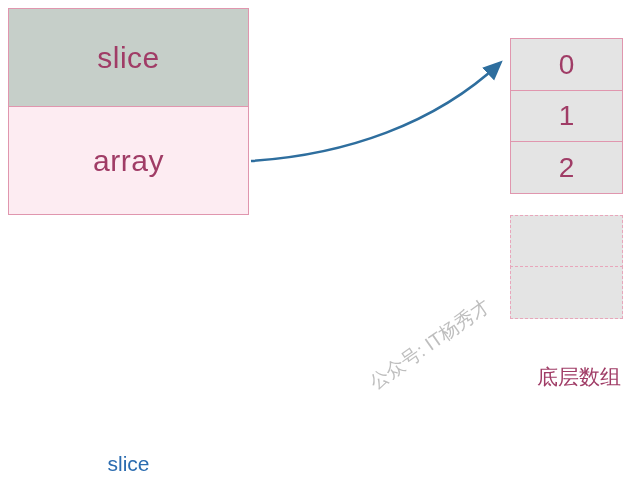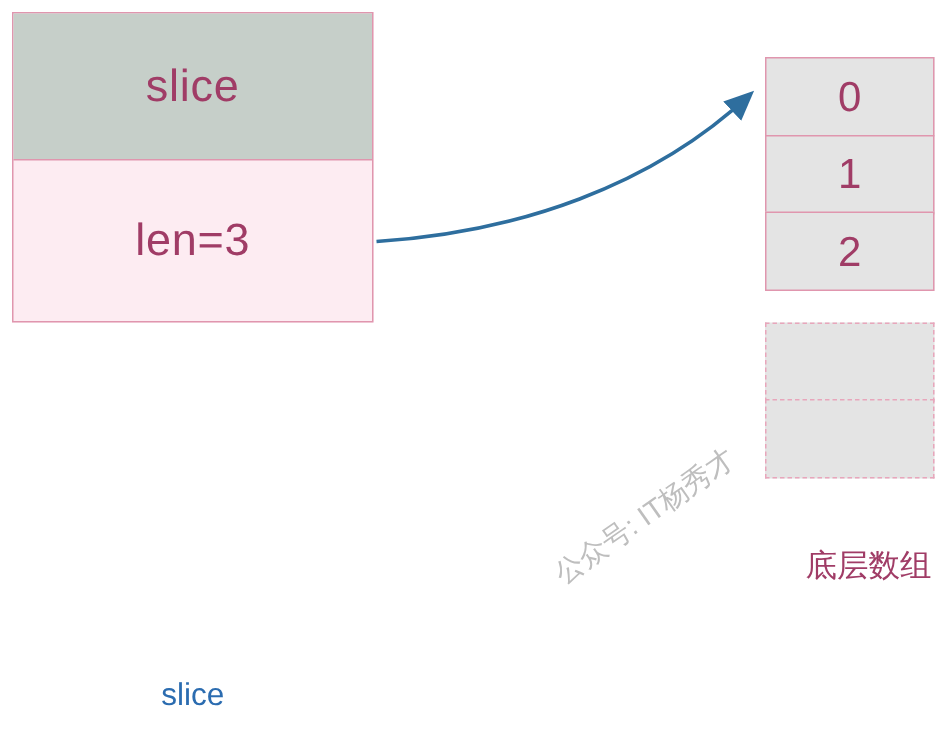--- a/index.html
+++ b/index.html
@@ -109,21 +109,21 @@
 </head>
 <body>
 
 <div class="canvas">
 
   <div class="struct">
     <div class="struct-row struct-header">
       <span>slice</span>
     </div>
     <div class="struct-row">
-      <span>len=3</span>
+      <span>array</span>
     </div>
   </div>
 
   <div class="struct-caption">slice</div>
 
   <div class="backing-array">
     <div class="cell">
       <span>0</span>
     </div>
     <div class="cell">

